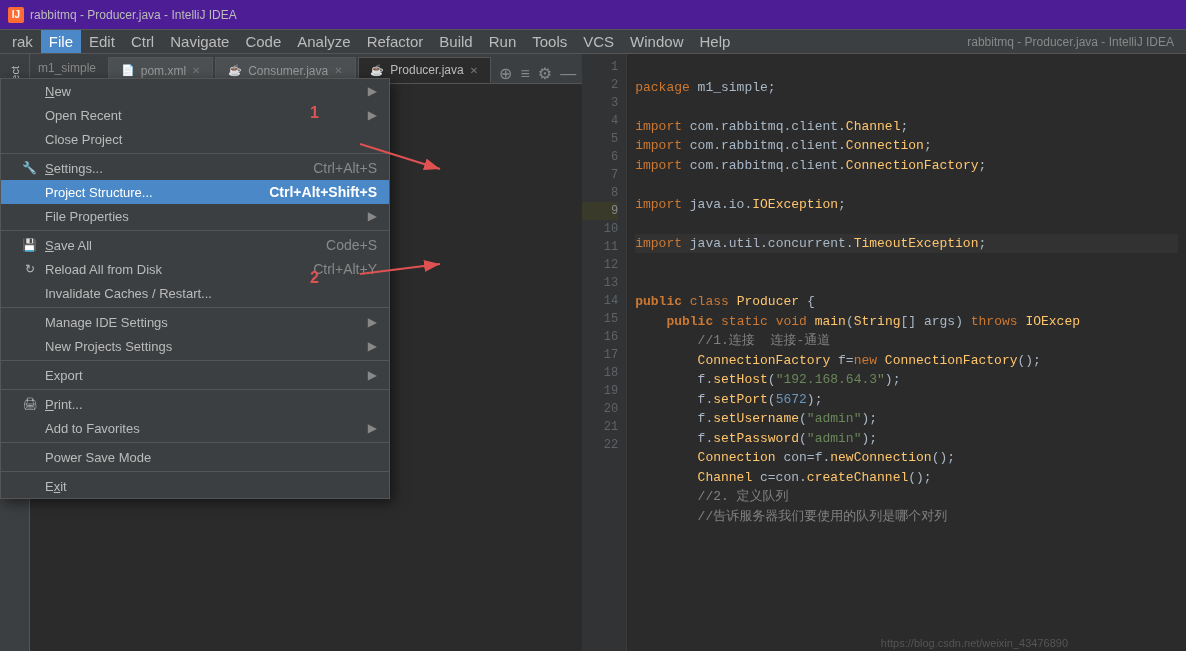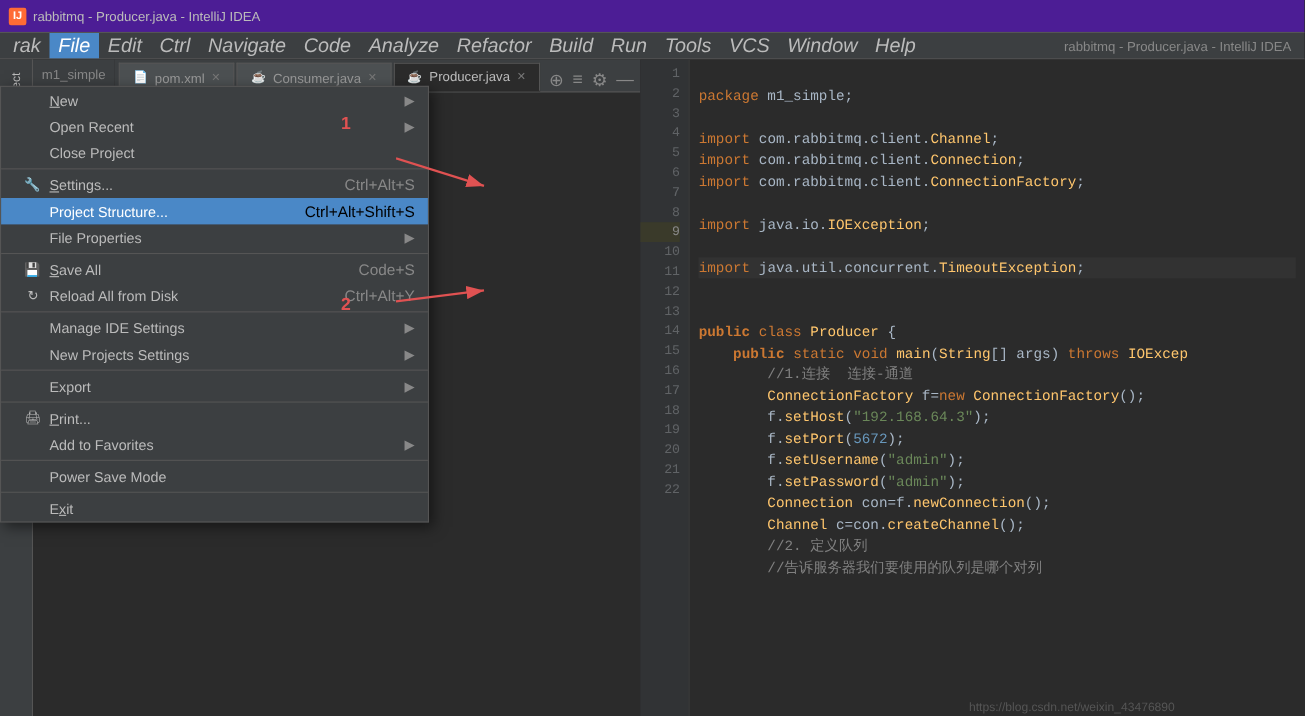--- a/index.html
+++ b/index.html
@@ -44,25 +44,24 @@
       height: 24px;
       display: flex;
       align-items: center;
       padding: 0 4px;
       border-bottom: 1px solid #555;
     }
     .menu-item {
       padding: 2px 8px;
       color: #bbbbbb;
       cursor: pointer;
-      font-size: 18px;
+      font-size: 15px;
       height: 100%;
       display: flex;
       align-items: center;
-      font-style: italic;
     }
     .menu-item:hover, .menu-item.active {
       background: #4c5052;
     }
     .menu-item.active {
       background: #4a88c7;
       color: white;
     }
 
     
@@ -121,21 +120,21 @@
     .dropdown-separator {
       height: 1px;
       background: #555;
       margin: 2px 0;
     }
     .dropdown-item .shortcut {
       margin-left: auto;
       color: #888;
       font-size: 14px;
     }
-    .dropdown-item.highlighted .shortcut { color: #000000; }
+    .dropdown-item.highlighted .shortcut { color: #ffffff; font-weight: bold; }
     .dropdown-item .arrow {
       margin-left: auto;
       color: #888;
       font-size: 12px;
     }
     .dropdown-item .icon-space {
       width: 18px;
       margin-right: 6px;
       text-align: center;
       font-size: 12px;
@@ -345,20 +344,24 @@
       <span><span class="underline">S</span>ave All</span>
       <span class="shortcut">Code+S</span>
     </div>
 
     <div class="dropdown-item">
       <span class="icon-space">↻</span>
       <span>Reload All from Disk</span>
       <span class="shortcut">Ctrl+Alt+Y</span>
     </div>
 
+    <div class="dropdown-item">
+      <span class="icon-space"></span>
+      <span>Invalidate Caches / Restart...</span>
+    </div>
 
     <div class="dropdown-separator"></div>
 
     <div class="dropdown-item">
       <span class="icon-space"></span>
       <span>Manage IDE Settings</span>
       <span class="arrow">▶</span>
     </div>
 
     <div class="dropdown-item">

